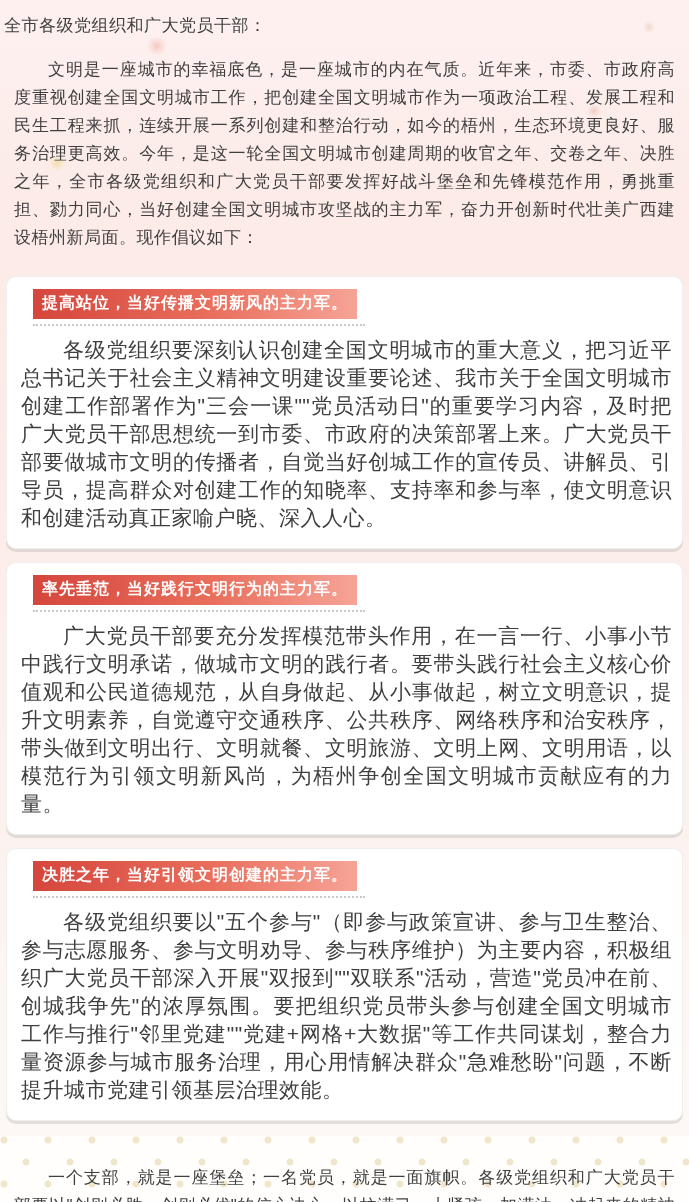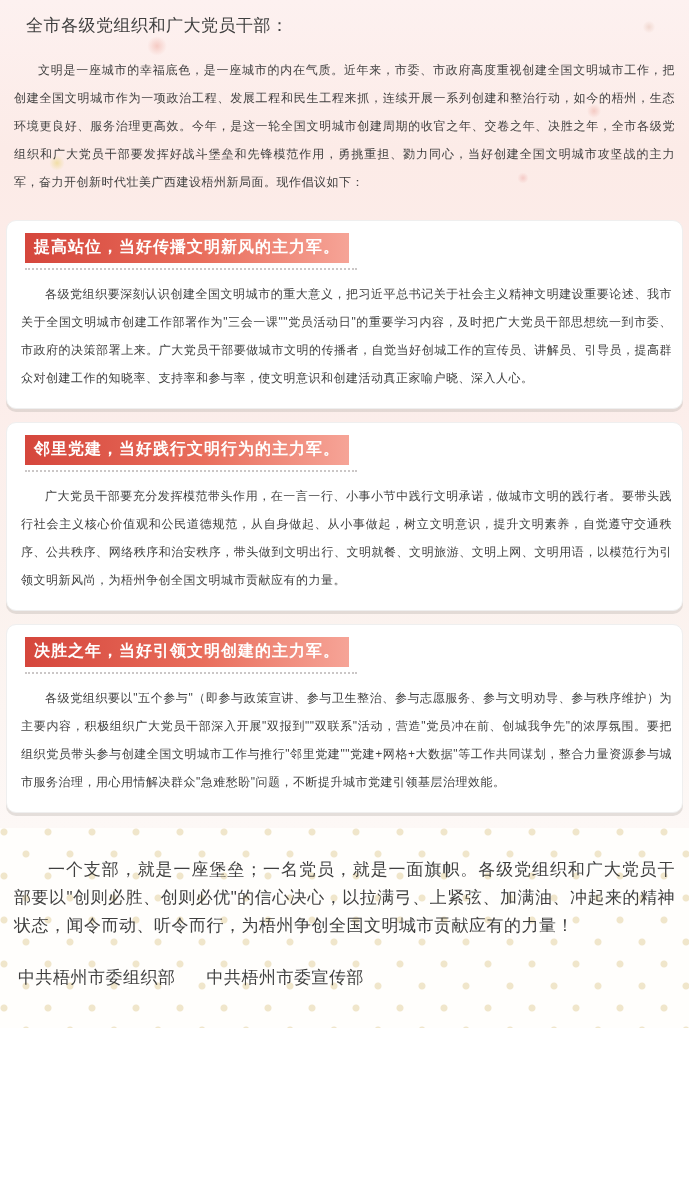--- a/index.html
+++ b/index.html
@@ -18,54 +18,54 @@
       radial-gradient(circle 14px at 157px 46px, rgba(244,196,188,.85) 0%, rgba(244,196,188,0) 70%),
       radial-gradient(circle 11px at 57px 163px, rgba(240,221,160,.9) 0%, rgba(240,221,160,0) 70%),
       radial-gradient(circle 10px at 594px 111px, rgba(242,194,186,.8) 0%, rgba(242,194,186,0) 70%),
       radial-gradient(circle 9px at 649px 27px, rgba(238,210,200,.8) 0%, rgba(238,210,200,0) 70%),
       radial-gradient(circle 9px at 655px 318px, rgba(231,196,214,.8) 0%, rgba(231,196,214,0) 70%),
       radial-gradient(circle 8px at 523px 178px, rgba(240,180,176,.6) 0%, rgba(240,180,176,0) 70%),
       linear-gradient(180deg,#fdf1f0 0%,#fcebe7 18%,#fcedea 45%,#fbf2ee 72%,#fdf8f6 100%);
   }
 
   .salutation{
-    margin:4px 14px 0 26px;
+    margin:4px 14px 0 4px;
     font-size:17px;line-height:28px;letter-spacing:.5px;
   }
   .intro{
     margin:16px 14px 24px 14px;
-    font-size:12px;line-height:28px;letter-spacing:.5px;
+    font-size:17px;line-height:28px;letter-spacing:.5px;
     text-indent:2em;text-align:justify;
   }
 
   
   .card{
     background:#ffffff;
     border:1px solid #efefef;
     border-radius:10px;
     margin:0 6px 13px 6px;
     padding:12px 8px 16px 8px;
     box-shadow:0 3px 0 rgba(180,175,170,.35);
   }
-  .banner-wrap{display:inline-block;margin-left:10px;text-decoration:underline;}
+  .banner-wrap{display:inline-block;margin-left:18px;text-decoration:underline;}
   .banner{
     display:inline-block;
     padding:4px 9px 5px 9px;
     font-size:16px;font-weight:bold;color:#ffffff;
     letter-spacing:1px;
     background:linear-gradient(90deg,#d5463c 0%,#e96e5c 55%,#f6a497 100%);
   }
   .dotline{
     border-top:2px dotted #cbc7c7;
     margin-top:5px;
     width:calc(100% + 8px);
   }
   .card-body{
     margin:10px 2px 0 6px;
-    font-size:12px;line-height:28px;letter-spacing:.5px;
+    font-size:21px;line-height:28px;letter-spacing:.5px;
     text-indent:2em;text-align:justify;
   }
 
   
   .dots-section{
     height:172px;
     padding:28px 14px 0 14px;
     background-color:#fffefc;
     background-image:
       radial-gradient(circle 4px at 4px 4px, #f0e6cb 3px, rgba(240,230,203,0) 4px),
@@ -98,21 +98,21 @@
     <div class="card">
       <div class="banner-wrap">
         <div class="banner">提高站位，当好传播文明新风的主力军。</div>
         <div class="dotline"></div>
       </div>
       <p class="card-body">各级党组织要深刻认识创建全国文明城市的重大意义，把习近平总书记关于社会主义精神文明建设重要论述、我市关于全国文明城市创建工作部署作为"三会一课""党员活动日"的重要学习内容，及时把广大党员干部思想统一到市委、市政府的决策部署上来。广大党员干部要做城市文明的传播者，自觉当好创城工作的宣传员、讲解员、引导员，提高群众对创建工作的知晓率、支持率和参与率，使文明意识和创建活动真正家喻户晓、深入人心。</p>
     </div>
 
     <div class="card">
       <div class="banner-wrap">
-        <div class="banner">邻里党建，当好践行文明行为的主力军。</div>
+        <div class="banner">率先垂范，当好践行文明行为的主力军。</div>
         <div class="dotline"></div>
       </div>
       <p class="card-body">广大党员干部要充分发挥模范带头作用，在一言一行、小事小节中践行文明承诺，做城市文明的践行者。要带头践行社会主义核心价值观和公民道德规范，从自身做起、从小事做起，树立文明意识，提升文明素养，自觉遵守交通秩序、公共秩序、网络秩序和治安秩序，带头做到文明出行、文明就餐、文明旅游、文明上网、文明用语，以模范行为引领文明新风尚，为梧州争创全国文明城市贡献应有的力量。</p>
     </div>
 
     <div class="card">
       <div class="banner-wrap">
         <div class="banner">决胜之年，当好引领文明创建的主力军。</div>
         <div class="dotline"></div>
       </div>

